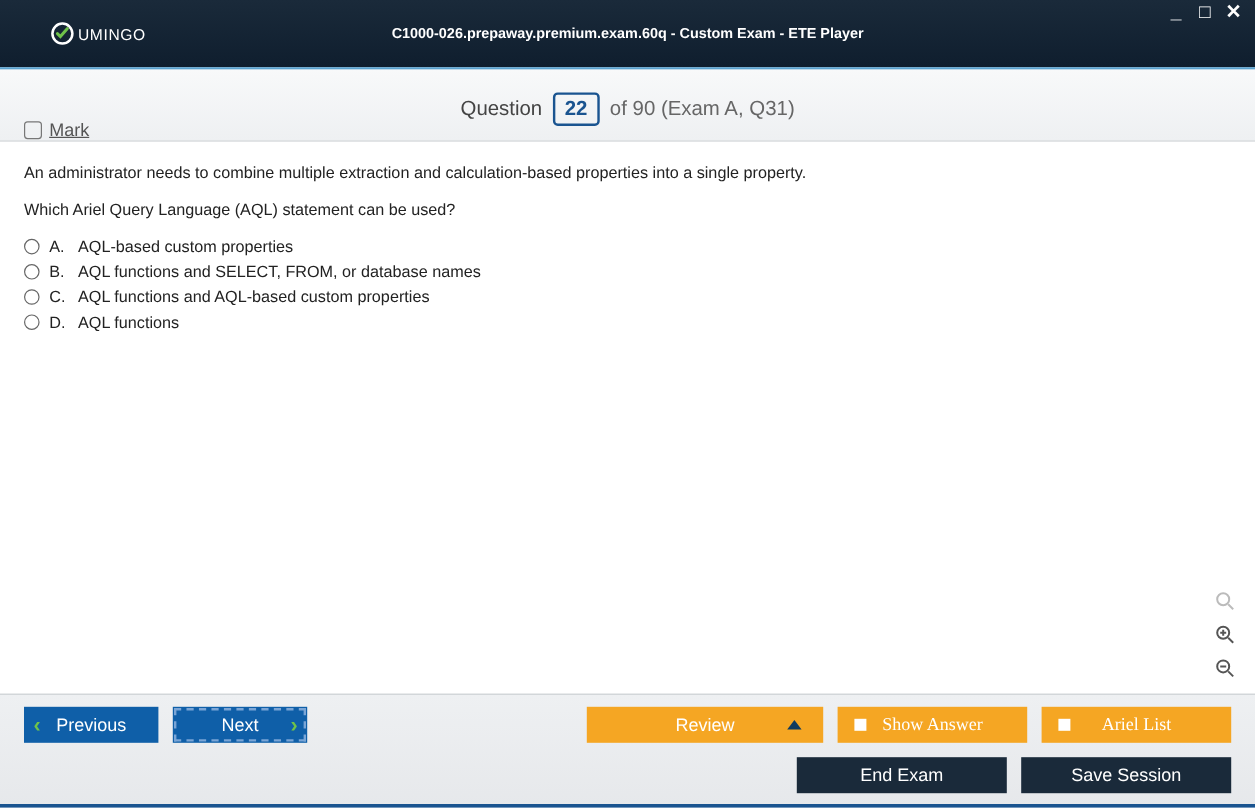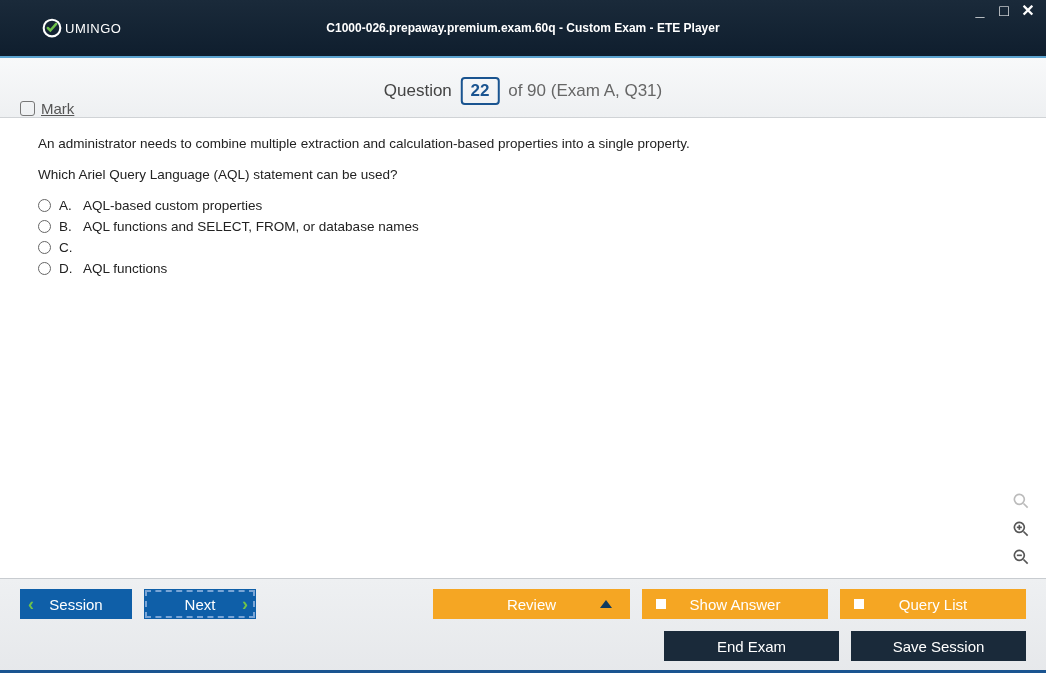--- a/index.html
+++ b/index.html
@@ -90,21 +90,21 @@
 .q-number {
   display: inline-block;
   border: 2px solid #1a5490;
   color: #1a5490;
   font-weight: bold;
   padding: 2px 8px;
   border-radius: 4px;
   margin: 12px 4px;
 }
 .content {
-  padding: 18px 38px;
+  padding: 18px 20px;
   font-size: 13.5px;
   color: #222;
   height: 460px;
   position: relative;
 }
 .q-line1 { margin-bottom: 16px; }
 .q-line2 { margin-bottom: 16px; }
 .answers { list-style: none; }
 .answers li {
   display: flex;
@@ -172,21 +172,21 @@
 .btn-next { 
   outline: 2px dashed #7aa5d6; 
   outline-offset: -3px;
 }
 .spacer { flex: 1; }
 .btn-orange {
   background: #f5a623;
 }
 .btn-review { width: 197px; position:relative; }
 .btn-review .tri { position:absolute; right:18px; top:50%; transform:translateY(-50%); width:0;height:0; border-left:6px solid transparent; border-right:6px solid transparent; border-bottom:8px solid #0f3a5f;}
-.btn-show { width: 186px; position:relative; }
+.btn-show { width: 158px; position:relative;font-family:Liberation Serif, serif; }
 .btn-show .sq { position:absolute; left:14px; top:50%; transform:translateY(-50%); width:10px; height:10px; background:#fff; }
 .btn-dark {
   background: #1a2a3a;
   width: 175px;
 }
 .footer-row2 {
   display:flex;
   justify-content:flex-end;
   gap:12px;
 }
@@ -234,20 +234,21 @@
       <span>AQL-based custom properties</span>
     </li>
     <li>
       <span class="radio"></span>
       <span class="letter">B.</span>
       <span>AQL functions and SELECT, FROM, or database names</span>
     </li>
     <li>
       <span class="radio"></span>
       <span class="letter">C.</span>
+      <span>AQL functions and AQL-based custom properties</span>
     </li>
     <li>
       <span class="radio"></span>
       <span class="letter">D.</span>
       <span>AQL functions</span>
     </li>
   </ul>
   <div class="zoom-controls">
     <span class="zoom-btn">
       <svg viewBox="0 0 24 24" width="20" height="20" fill="none" stroke="#bbb" stroke-width="2">
@@ -270,38 +271,38 @@
           <line x1="7" y1="10" x2="13" y2="10"></line>
         </svg>
     </span>
   </div>
 </div>
 
 <div class="footer">
   <div class="footer-row">
     <button class="btn btn-blue btn-prev">
       <span class="chev">‹</span>
-      <span>Session</span>
+      <span>Previous</span>
     </button>
     <button class="btn btn-blue btn-next">
       <span>Next</span>
       <span class="chev">›</span>
     </button>
     <div class="spacer"></div>
     <button class="btn btn-orange btn-review">
       <span>Review</span>
       <span class="tri"></span>
     </button>
     <button class="btn btn-orange btn-show">
       <span class="sq"></span>
       <span>Show Answer</span>
     </button>
     <button class="btn btn-orange btn-show">
       <span class="sq"></span>
-      <span>Query List</span>
+      <span>Ariel List</span>
     </button>
   </div>
   <div class="footer-row2">
     <button class="btn btn-dark">
       <span>End Exam</span>
     </button>
     <button class="btn btn-dark">
       <span>Save Session</span>
     </button>
   </div>

